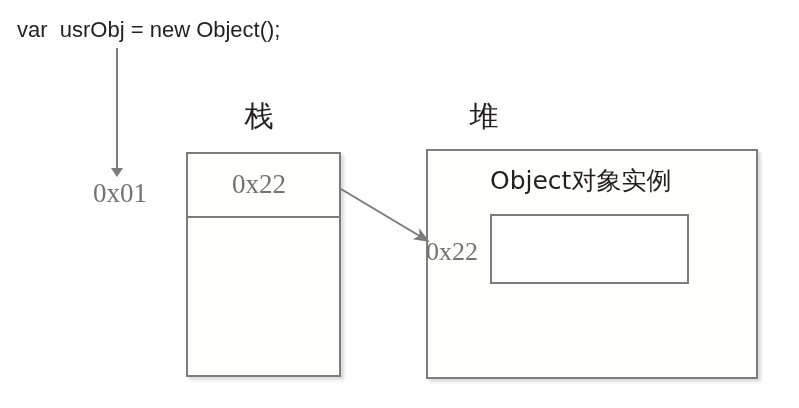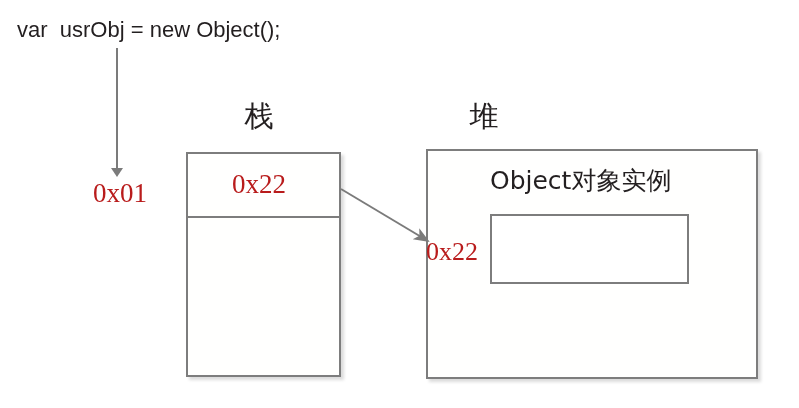--- a/index.html
+++ b/index.html
@@ -47,21 +47,21 @@
     height: 0;
     border-left: 6px solid transparent;
     border-right: 6px solid transparent;
     border-top: 9px solid #7b7b7b;
   }
 
   
   .addr {
     position: absolute;
     font-family: "Liberation Serif", "DejaVu Serif", serif;
-    color: #b91c1c;
+    color: #737373;
     white-space: nowrap;
   }
   #addr-0x01 {
     left: 93px;
     top: 178px;
     font-size: 27px;
     line-height: 30px;
   }
   #stack-cell-value {
     left: 232px;

